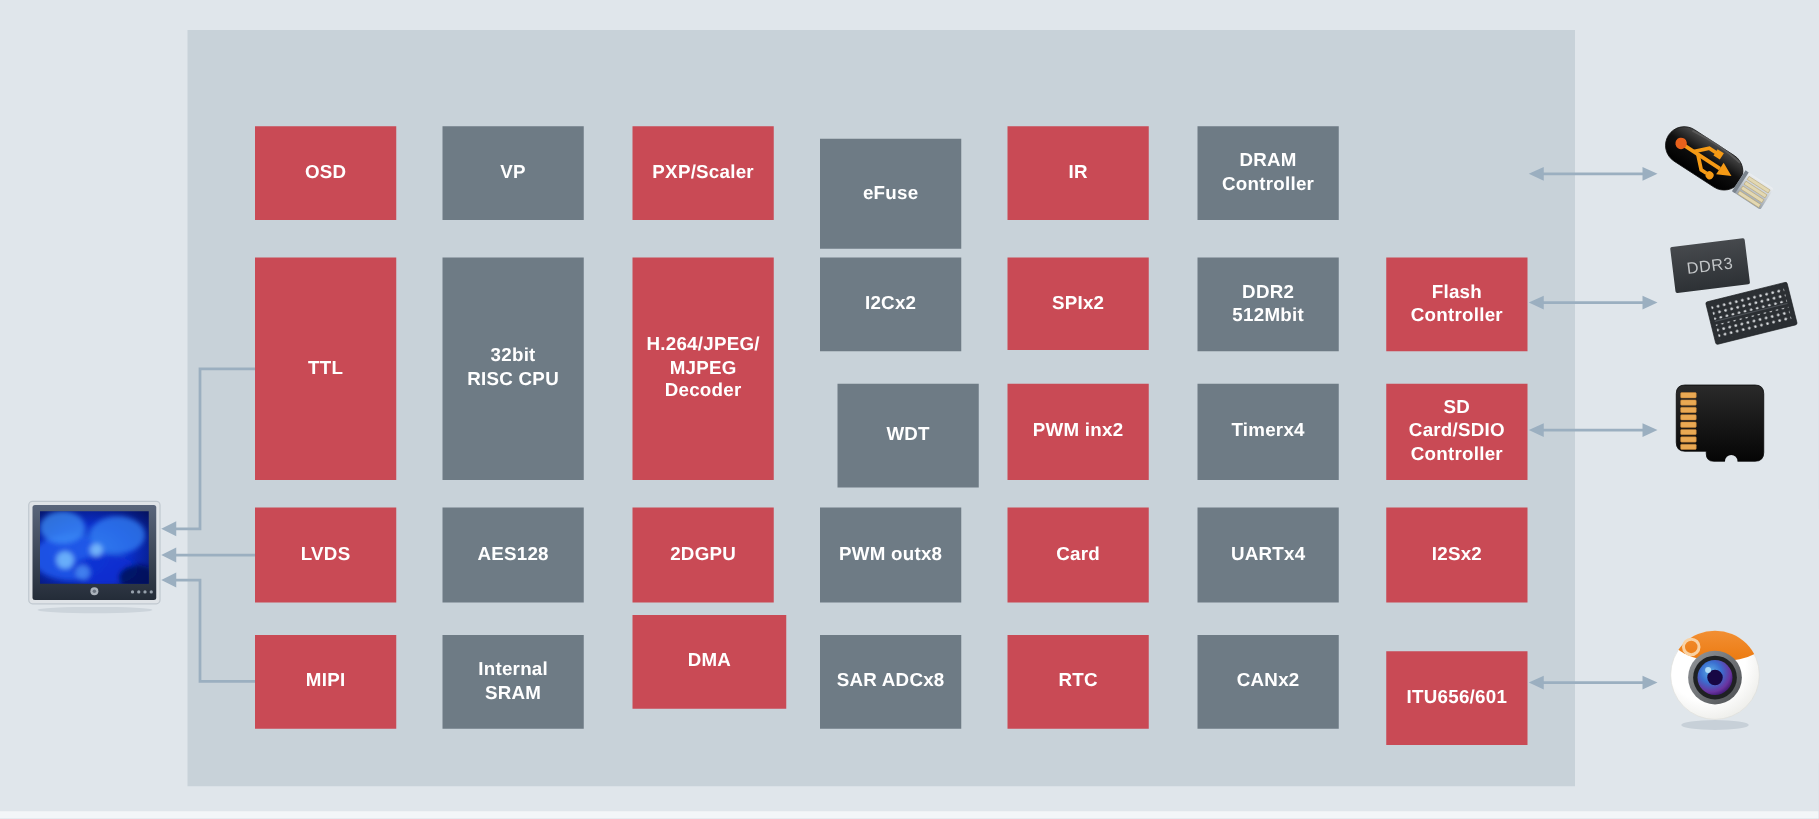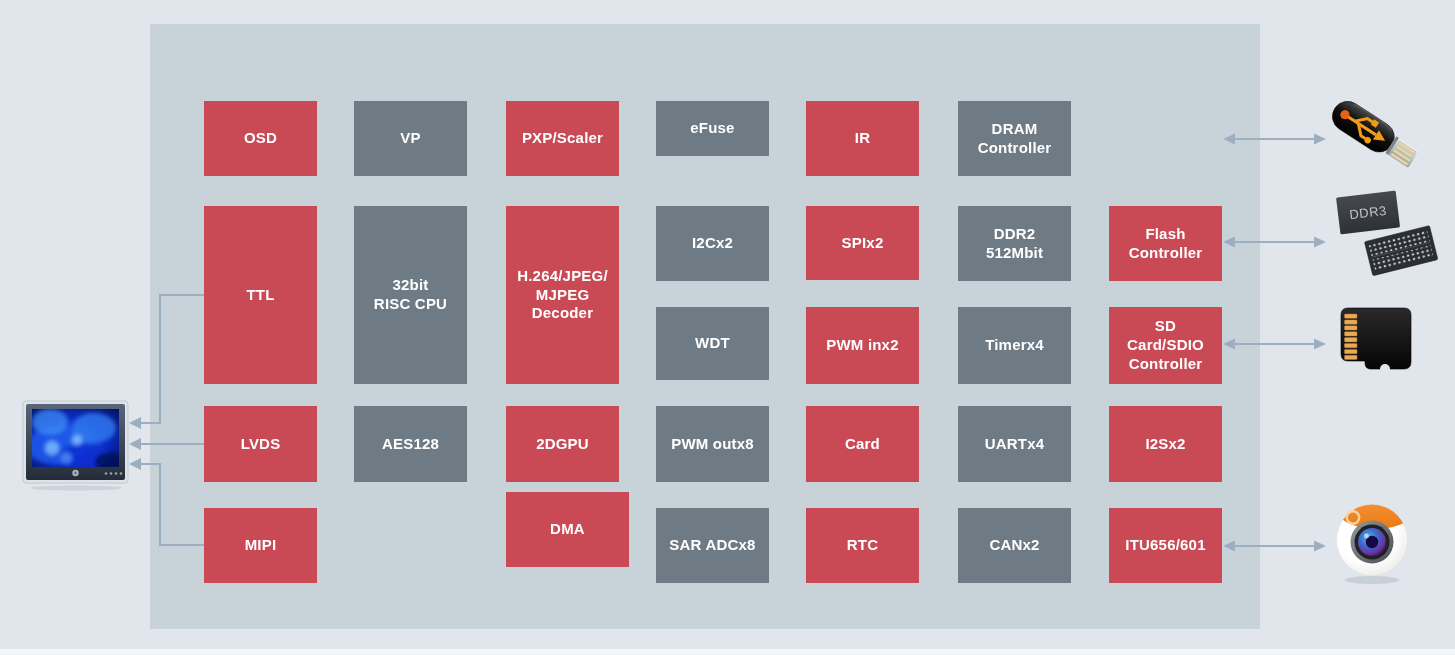--- a/index.html
+++ b/index.html
@@ -62,60 +62,62 @@
       <polygon points="1223,344 1235,338.5 1235,349.5"></polygon>
         <polygon points="1326,344 1314,338.5 1314,349.5"></polygon>
       <polygon points="1223,546 1235,540.5 1235,551.5"></polygon>
         <polygon points="1326,546 1314,540.5 1314,551.5"></polygon>
     </g>
   </svg>
 
   <div class="block red" style="left:204px;top:101px;width:113px;height:75px"><span>OSD</span></div>
   <div class="block gray" style="left:354px;top:101px;width:113px;height:75px"><span>VP</span></div>
   <div class="block red" style="left:506px;top:101px;width:113px;height:75px"><span>PXP/Scaler</span></div>
-  <div class="block gray" style="left:656px;top:101px;width:113px;height:55px"><span>eFuse</span></div>
+  <div class="block gray" style="left:656px;top:111px;width:113px;height:88px"><span>eFuse</span></div>
   <div class="block red" style="left:806px;top:101px;width:113px;height:75px"><span>IR</span></div>
   <div class="block gray" style="left:958px;top:101px;width:113px;height:75px"><span>DRAM
 Controller</span></div>
 
   <div class="block red" style="left:204px;top:206px;width:113px;height:178px"><span>TTL</span></div>
   <div class="block gray" style="left:354px;top:206px;width:113px;height:178px"><span>32bit
 RISC CPU</span></div>
   <div class="block red" style="left:506px;top:206px;width:113px;height:178px"><span>H.264/JPEG/
 MJPEG
 Decoder</span></div>
 
   <div class="block gray" style="left:656px;top:206px;width:113px;height:75px"><span>I2Cx2</span></div>
   <div class="block red" style="left:806px;top:206px;width:113px;height:74px"><span>SPIx2</span></div>
   <div class="block gray" style="left:958px;top:206px;width:113px;height:75px"><span>DDR2
 512Mbit</span></div>
   <div class="block red" style="left:1109px;top:206px;width:113px;height:75px"><span>Flash
 Controller</span></div>
 
-  <div class="block gray" style="left:656px;top:307px;width:113px;height:73px"><span>WDT</span></div>
+  <div class="block gray" style="left:670px;top:307px;width:113px;height:83px"><span>WDT</span></div>
   <div class="block red" style="left:806px;top:307px;width:113px;height:77px"><span>PWM inx2</span></div>
   <div class="block gray" style="left:958px;top:307px;width:113px;height:77px"><span>Timerx4</span></div>
   <div class="block red" style="left:1109px;top:307px;width:113px;height:77px"><span>SD
 Card/SDIO
 Controller</span></div>
 
   <div class="block red" style="left:204px;top:406px;width:113px;height:76px"><span>LVDS</span></div>
   <div class="block gray" style="left:354px;top:406px;width:113px;height:76px"><span>AES128</span></div>
   <div class="block red" style="left:506px;top:406px;width:113px;height:76px"><span>2DGPU</span></div>
   <div class="block gray" style="left:656px;top:406px;width:113px;height:76px"><span>PWM outx8</span></div>
   <div class="block red" style="left:806px;top:406px;width:113px;height:76px"><span>Card</span></div>
   <div class="block gray" style="left:958px;top:406px;width:113px;height:76px"><span>UARTx4</span></div>
   <div class="block red" style="left:1109px;top:406px;width:113px;height:76px"><span>I2Sx2</span></div>
 
   <div class="block red" style="left:204px;top:508px;width:113px;height:75px"><span>MIPI</span></div>
+  <div class="block gray" style="left:354px;top:508px;width:113px;height:75px"><span>Internal
+SRAM</span></div>
   <div class="block red" style="left:506px;top:492px;width:123px;height:75px"><span>DMA</span></div>
   <div class="block gray" style="left:656px;top:508px;width:113px;height:75px"><span>SAR ADCx8</span></div>
   <div class="block red" style="left:806px;top:508px;width:113px;height:75px"><span>RTC</span></div>
   <div class="block gray" style="left:958px;top:508px;width:113px;height:75px"><span>CANx2</span></div>
-  <div class="block red" style="left:1109px;top:508px;width:113px;height:75px"><span>ITU656/601</span></div>
+  <div class="block red" style="left:1109px;top:521px;width:113px;height:75px"><span>ITU656/601</span></div>
 
   <svg class="icon" style="left:22px;top:400px" width="110" height="92" viewBox="0 0 110 92">
     <defs>
       <linearGradient id="mfr" x1="0" y1="0" x2="0" y2="1">
         <stop offset="0" stop-color="#59657a"></stop>
           <stop offset="1" stop-color="#242c38"></stop>
       </linearGradient>
       <radialGradient id="scrG" cx="45%" cy="55%" r="75%">
         <stop offset="0" stop-color="#2f7df0"></stop>
           <stop offset="0.5" stop-color="#0b2ec9"></stop>

